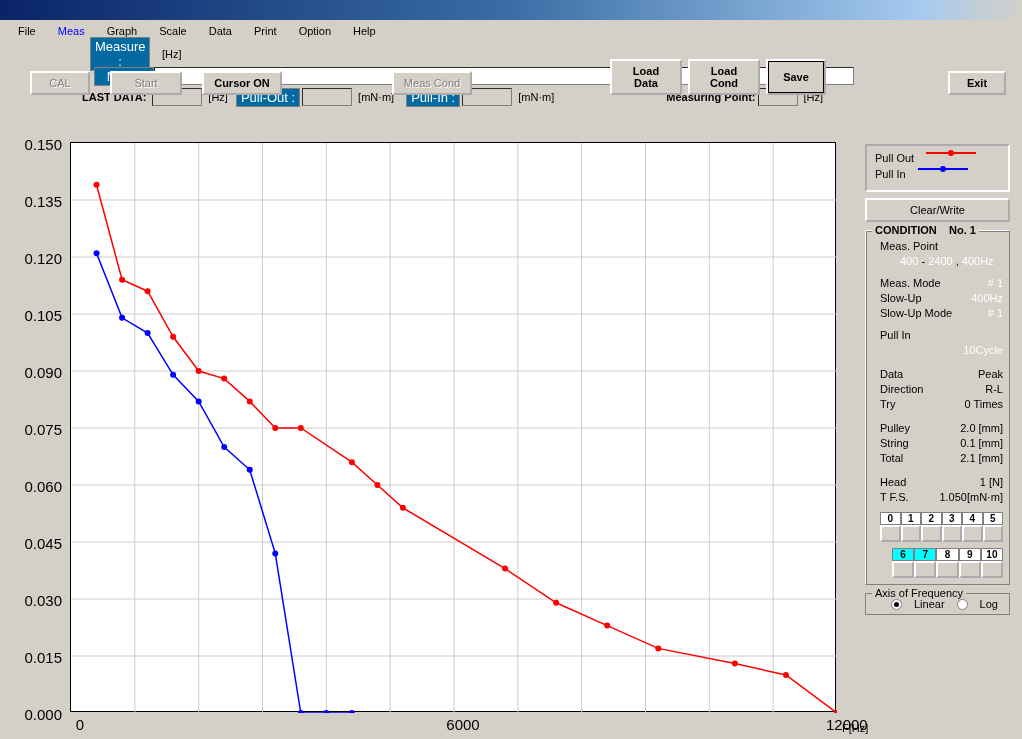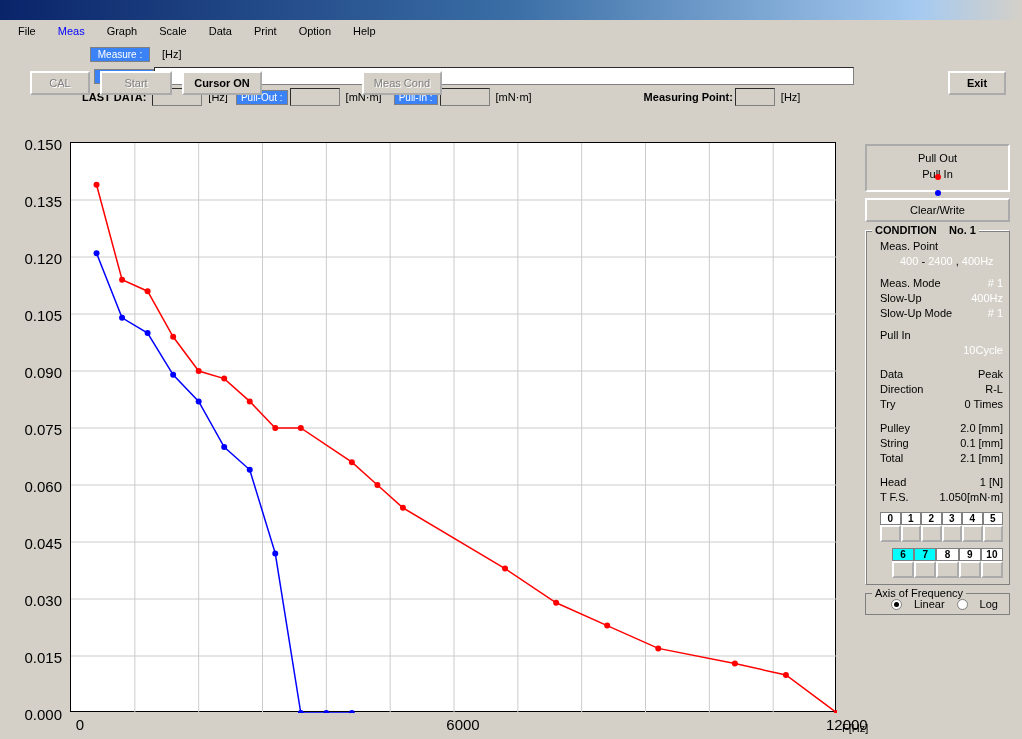--- a/index.html
+++ b/index.html
@@ -3,31 +3,31 @@
 <meta charset="utf-8">
 <style>
 * { box-sizing: border-box; margin: 0; padding: 0; }
 body { font-family: "MS Sans Serif", Arial, sans-serif; font-size: 11px; background: #d4d0c8; width: 1022px; height: 739px; overflow: hidden; }
 .titlebar { height: 20px; background: linear-gradient(to right, #0a246a 0%, #3a6ea5 50%, #a6caf0 90%, #d4d0c8 100%); }
 .menubar { height: 22px; background: #d4d0c8; display: flex; align-items: center; padding-left: 8px; gap: 2px; }
 .menubar span { padding: 2px 10px; color: #000; }
 .menubar .active { color: #0000ff; }
 .app { position: relative; }
 .toprow { display: flex; align-items: center; height: 20px; margin-top: 2px; }
-.label-btn { background: #3b82f6; color: #fff; border: 1px solid #808080; padding: 1px 4px; font-size: 10px; display: inline-block; text-align: center; }
+.label-btn { background: #0369a1; color: #fff; border: 1px solid #808080; padding: 1px 4px; font-size: 13px; display: inline-block; text-align: center; }
 .textfield { background: #fff; border: 1px inset #808080; height: 18px; display: inline-block; font-size: 11px; padding: 1px 4px; color: #000; }
 .textfield.gray { background: #d4d0c8; }
 .unit { font-size: 11px; margin-left: 4px; }
 .datarow { display: flex; align-items: center; height: 20px; margin-top: 1px; gap: 2px; }
 .bold { font-weight: bold; }
 .chart-area { position: absolute; left: 70px; top: 98px; width: 766px; height: 570px; background: #fff; border: 1px solid #000; }
 .axis-num { position: absolute; font-size: 15px; text-align: right; }
 .side-panel { position: absolute; left: 865px; top: 100px; width: 145px; }
 .legend-box { border: 2px inset #fff; padding: 6px 8px; background: #d4d0c8; margin-bottom: 6px; }
-.legend-row { display: flex; align-items: center; gap: 12px; font-size: 11px; height: 16px; flex-direction: column; }
+.legend-row { display: flex; align-items: flex-start; gap: 12px; font-size: 11px; height: 16px; }
 .legend-line { width: 50px; height: 2px; position: relative; }
 .legend-line::after { content: ''; position: absolute; width: 6px; height: 6px; border-radius: 50%; left: 22px; top: -2px; }
 .legend-red { background: #ff0000; }
 .legend-red::after { background: #ff0000; }
 .legend-blue { background: #0000ff; }
 .legend-blue::after { background: #0000ff; }
 .btn { background: #d4d0c8; border: 2px outset #fff; padding: 4px 8px; font-size: 11px; cursor: pointer; text-align: center; }
 .btn.disabled { color: #808080; text-shadow: 1px 1px #fff; }
 .btn.thick { border-width: 2px; box-shadow: inset 0 0 0 1px #000; }
 .cond-group { border: 1px solid #808080; border-top-color: #fff; border-left-color: #fff; position: relative; padding: 8px 6px 6px 14px; margin-bottom: 6px; box-shadow: inset 1px 1px #808080; }
@@ -35,21 +35,21 @@
 .cond-row { display: flex; justify-content: space-between; font-size: 11px; margin: 1px 0; min-height: 14px; }
 .white-val { color: #fff; }
 .num-cell { width: 23px; height: 17px; background: #d4d0c8; border: 2px outset #fff; font-size: 10px; text-align: center; line-height: 13px; font-weight: bold; }
 .num-label { width: 23px; height: 13px; background: #fff; border: 1px solid #808080; font-size: 10px; text-align: center; font-weight: bold; }
 .num-label.cyan { background: #00ffff; }
 .freq-group { border: 1px solid #808080; padding: 4px 6px; margin-top: 8px; position: relative; }
 .freq-title { position: absolute; top: -7px; left: 6px; background: #d4d0c8; padding: 0 3px; font-size: 11px; }
 .radio-row { display: flex; gap: 12px; font-size: 11px; align-items: center; padding-left: 19px; }
 .radio { width: 11px; height: 11px; border: 1px solid #808080; background: #fff; border-radius: 50%; display: inline-flex; align-items: center; justify-content: center; }
 .radio.checked::after { content: ''; width: 5px; height: 5px; background: #000; border-radius: 50%; }
-.bottom-btns { position: absolute; bottom: 12px; left: 30px; display: flex; gap: 10px; }
+.bottom-btns { position: absolute; bottom: 12px; left: 30px; display: flex; gap: 20px; }
 .bottom-btns-r { position: absolute; bottom: 12px; left: 610px; display: flex; gap: 6px; }
 svg.plot { position: absolute; left: 0; top: 0; width: 766px; height: 570px; }
 </style>
 </head>
 <body>
 
 <div class="titlebar"></div>
 <div class="menubar">
   <span>File</span>
   <span class="active">Meas</span>
@@ -284,14 +284,19 @@
       </div>
     </div>
   </div>
 
   <div class="bottom-btns">
     <button class="btn disabled" style="width:60px">CAL</button>
     <button class="btn disabled" style="width:72px">Start</button>
     <button class="btn" style="width:80px;font-weight:bold">Cursor ON</button>
     <button class="btn disabled" style="width:80px;margin-left:90px">Meas Cond</button>
   </div>
+  <div class="bottom-btns-r">
+    <button class="btn" style="width:72px;font-weight:bold">Load Data</button>
+    <button class="btn" style="width:72px;font-weight:bold">Load Cond</button>
+    <button class="btn thick" style="width:60px;font-weight:bold">Save</button>
+  </div>
   <button class="btn" style="position:absolute;bottom:12px;left:948px;width:58px;font-weight:bold">Exit</button>
 </div>
 
 </body></html>

